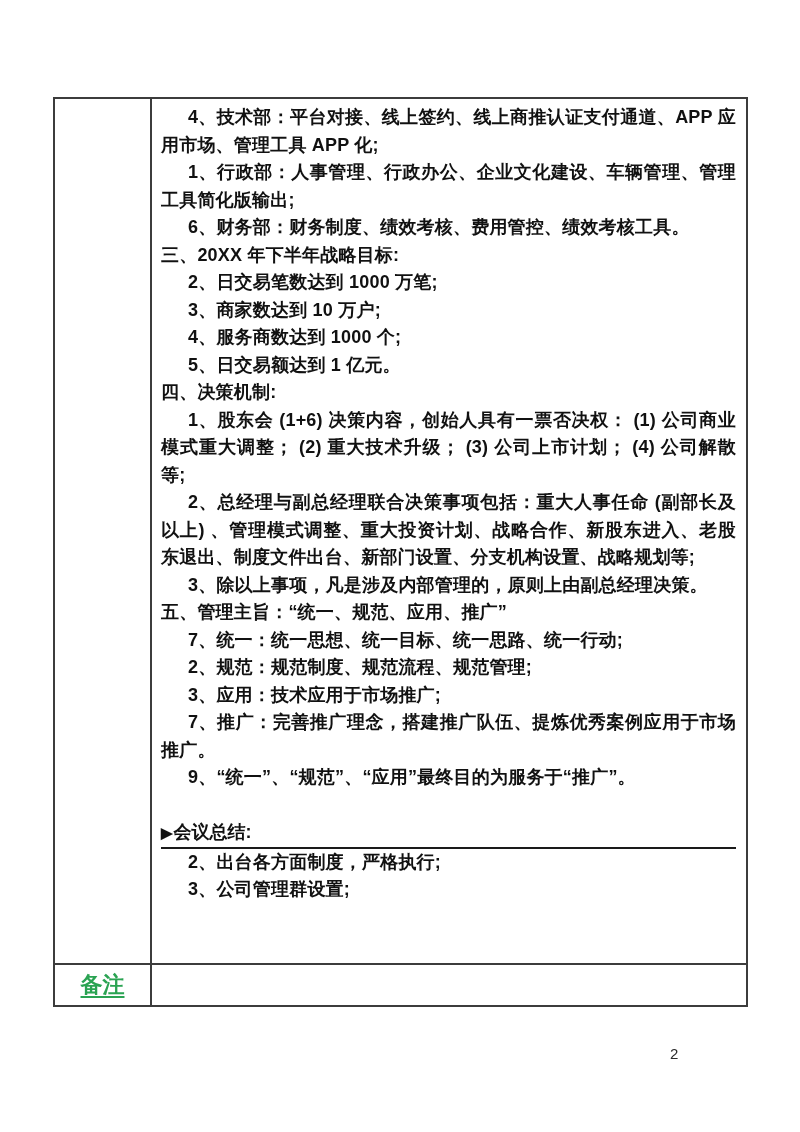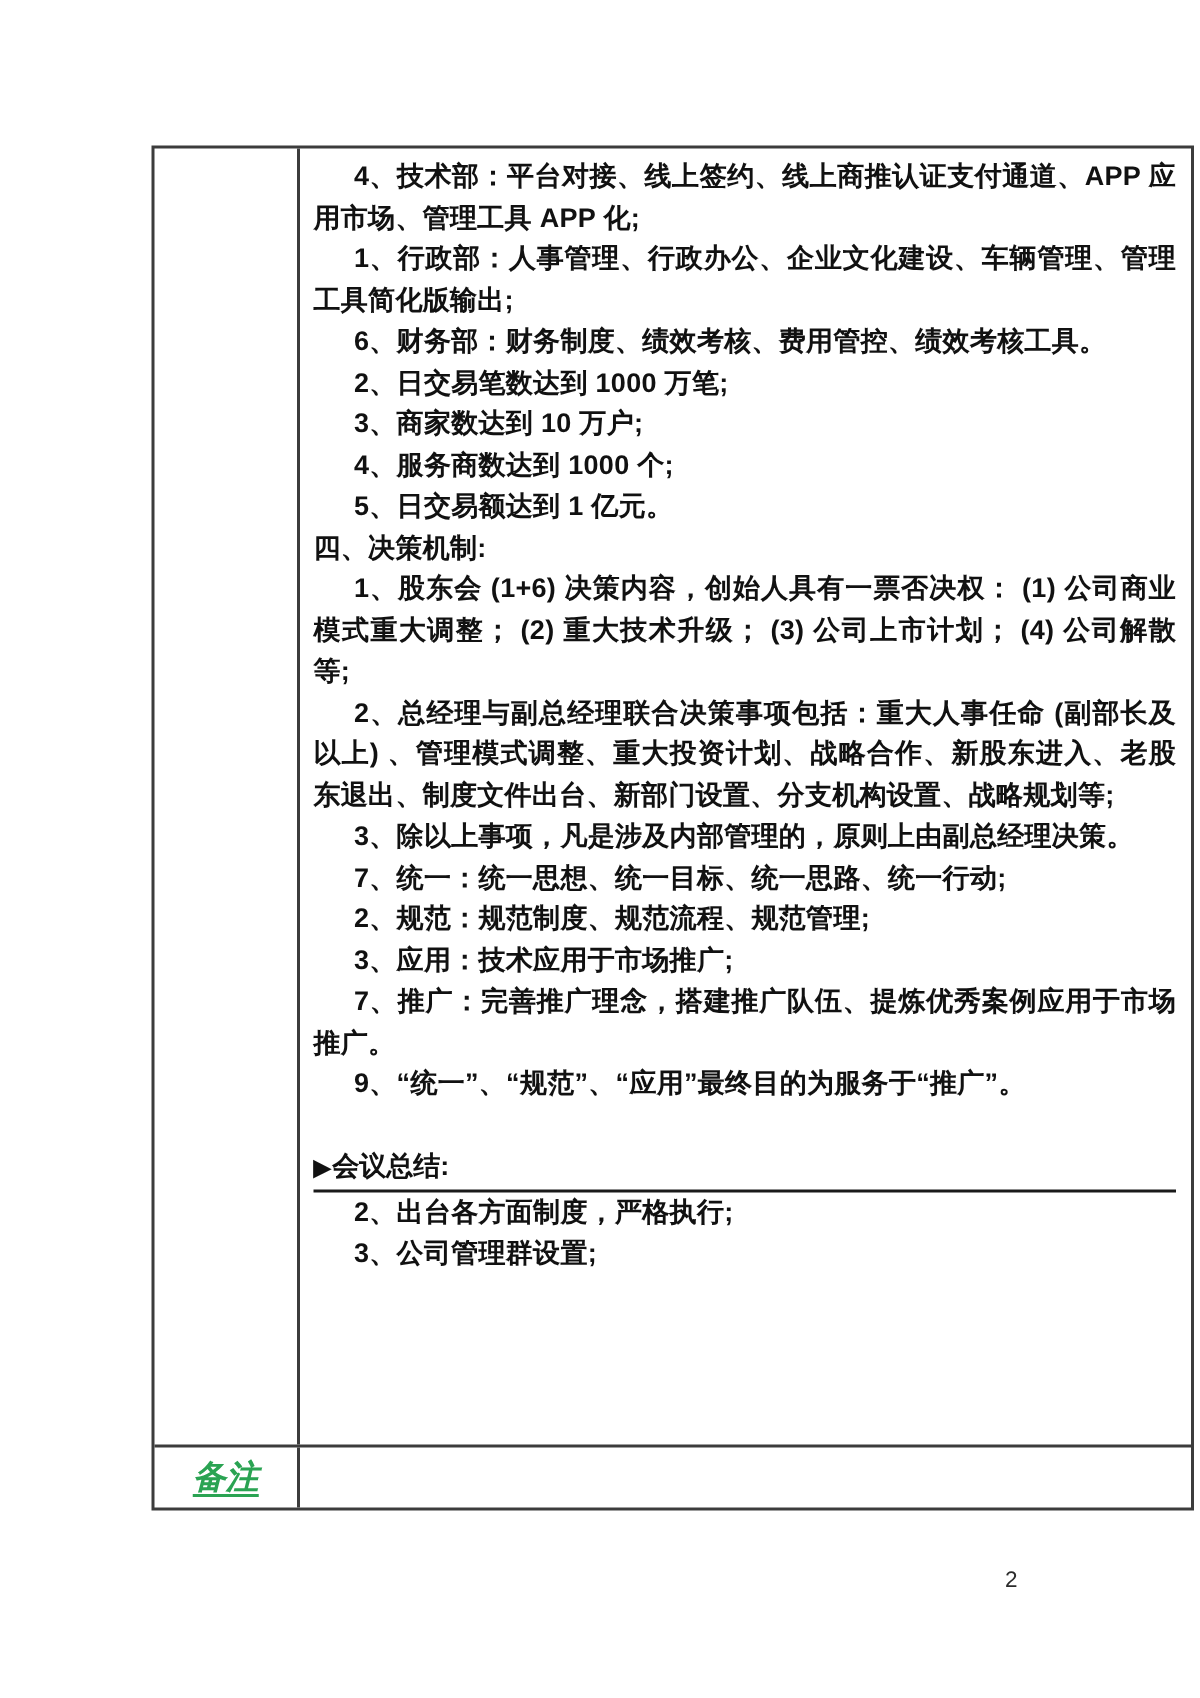--- a/index.html
+++ b/index.html
@@ -4,25 +4,25 @@
 <style>
   html,body{margin:0;padding:0;}
   body{
     width:800px;height:1132px;position:relative;background:#ffffff;
     font-family:"Liberation Sans",sans-serif;color:#111111;
     overflow:hidden;
   }
   .doc-table{
     position:absolute;left:53px;top:97px;width:695px;height:910px;
     box-sizing:border-box;border:2px solid #3c3c3c;
-    display:flex;flex-direction:column;background:#ffffff;margin-left:48px;
+    display:flex;flex-direction:column;background:#ffffff;
   }
   .row{display:flex;box-sizing:border-box;}
   .main-row{height:864px;}
-  .remarks-row{flex:1;border-top:2px solid #3c3c3c;font-style:italic;}
+  .remarks-row{flex:1;border-top:2px solid #3c3c3c;}
   .left-cell{
     width:97px;box-sizing:border-box;border-right:2px solid #3c3c3c;
     display:flex;align-items:center;justify-content:center;flex-shrink:0;
   }
   .content-cell{
     flex:1;box-sizing:border-box;padding:5px 10px 0 9px;
     font-size:18px;font-weight:bold;line-height:27.5px;
     overflow:hidden;
   }
   .para{margin:0;text-align:justify;letter-spacing:0.2px;}
@@ -47,28 +47,30 @@
 <body>
 
 <div class="doc-table" style="border-color: rgb(60, 60, 60);">
   <div class="row main-row">
     <div class="left-cell" style="border-color: rgb(60, 60, 60);"></div>
     <div class="content-cell">
       <div id="paragraphs">
           <p class="para indent">4、技术部：平台对接、线上签约、线上商推认证支付通道、APP 应用市场、管理工具 APP 化;</p>
           <p class="para indent">1、行政部：人事管理、行政办公、企业文化建设、车辆管理、管理工具简化版输出;</p>
           <p class="para indent">6、财务部：财务制度、绩效考核、费用管控、绩效考核工具。</p>
+          <p class="para">三、20XX 年下半年战略目标:</p>
           <p class="para indent">2、日交易笔数达到 1000 万笔;</p>
           <p class="para indent">3、商家数达到 10 万户;</p>
           <p class="para indent">4、服务商数达到 1000 个;</p>
           <p class="para indent">5、日交易额达到 1 亿元。</p>
           <p class="para">四、决策机制:</p>
           <p class="para indent">1、股东会 (1+6) 决策内容，创始人具有一票否决权： (1) 公司商业模式重大调整； (2) 重大技术升级； (3) 公司上市计划； (4) 公司解散等;</p>
           <p class="para indent">2、总经理与副总经理联合决策事项包括：重大人事任命 (副部长及以上) 、管理模式调整、重大投资计划、战略合作、新股东进入、老股东退出、制度文件出台、新部门设置、分支机构设置、战略规划等;</p>
           <p class="para indent">3、除以上事项，凡是涉及内部管理的，原则上由副总经理决策。</p>
+          <p class="para">五、管理主旨：“统一、规范、应用、推广”</p>
           <p class="para indent">7、统一：统一思想、统一目标、统一思路、统一行动;</p>
           <p class="para indent">2、规范：规范制度、规范流程、规范管理;</p>
           <p class="para indent">3、应用：技术应用于市场推广;</p>
           <p class="para indent">7、推广：完善推广理念，搭建推广队伍、提炼优秀案例应用于市场推广。</p>
           <p class="para indent">9、“统一”、“规范”、“应用”最终目的为服务于“推广”。</p>
         </div>
       <div class="spacer"></div>
       <div class="summary-heading">
         <span class="tri">▶</span><span>会议总结:</span>
       </div>

